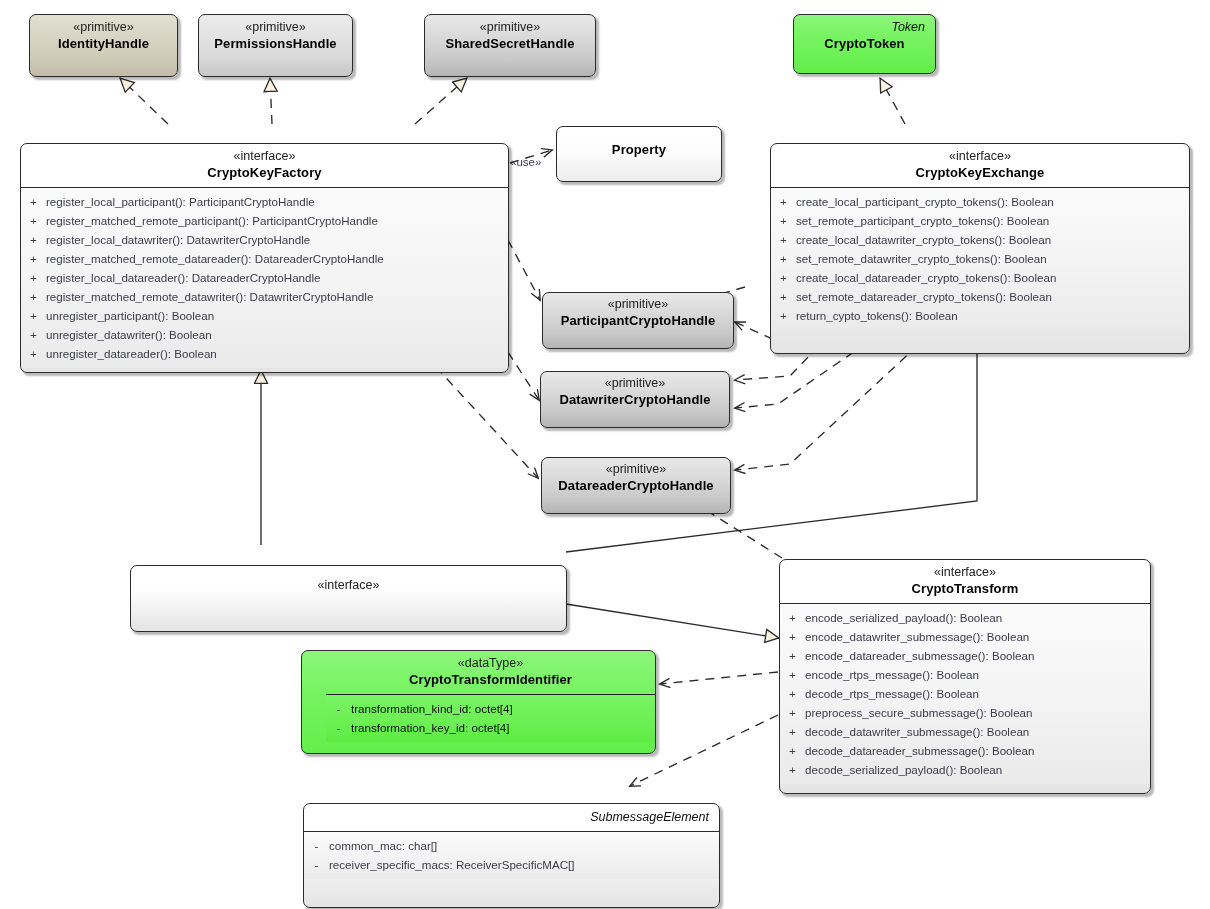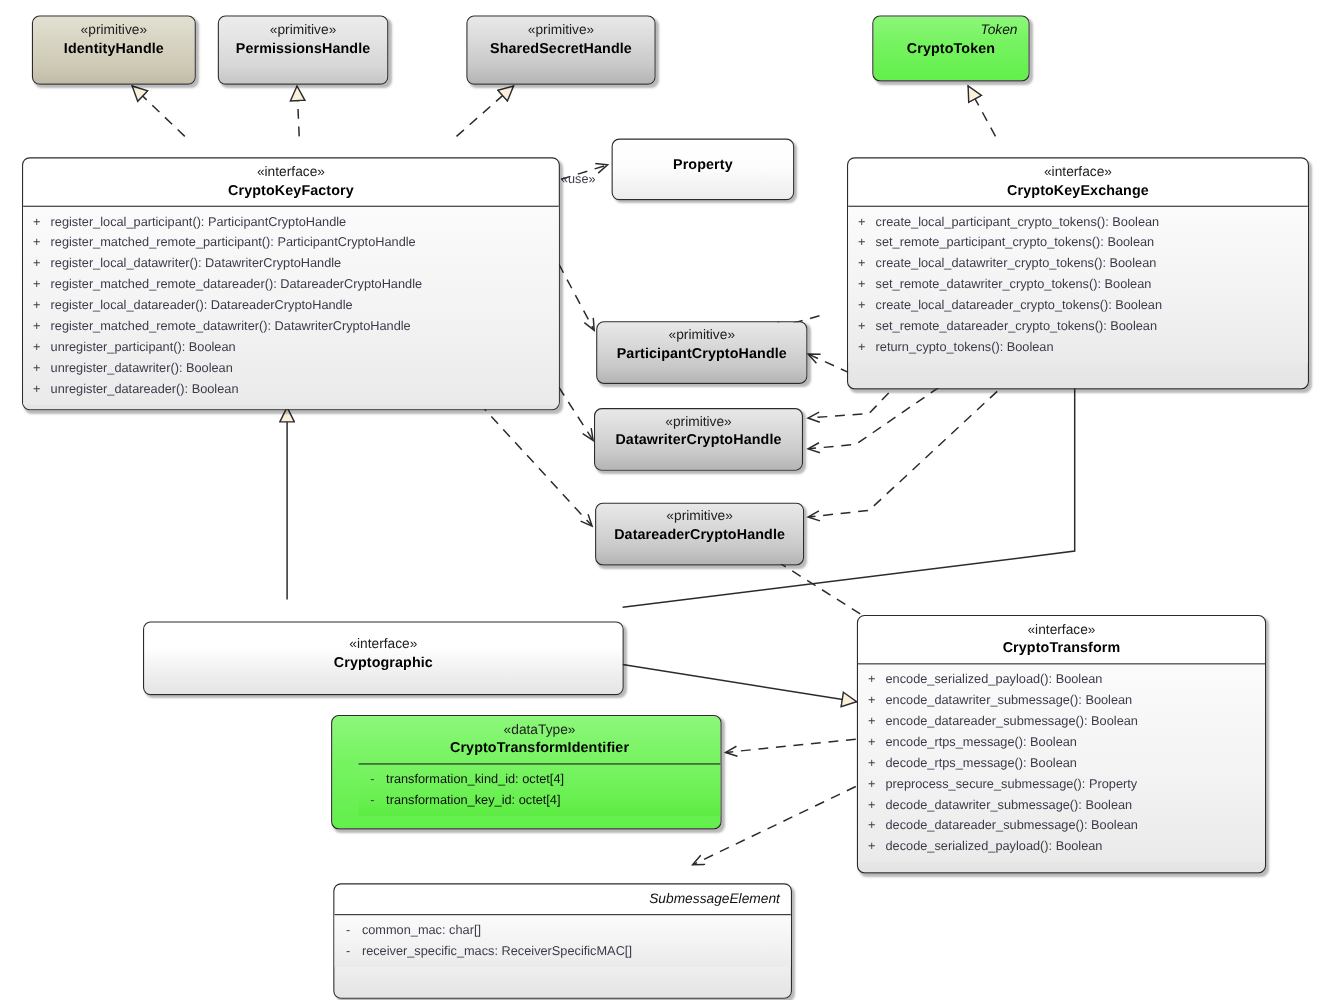--- a/index.html
+++ b/index.html
@@ -228,21 +228,20 @@
   <div class="node fill-prim" style="left:541px;top:457px;width:190px;height:57px;">
     <div class="hdr" style="padding-top:4px;">
       <div class="stereo">«primitive»</div>
       <div class="nm">DatareaderCryptoHandle</div>
     </div>
   </div>
 
   <div class="node fill-iface" style="left:130px;top:545px;width:437px;height:67px;">
     <div class="hdr" style="padding-top:12px;">
       <div class="stereo">«interface»</div>
-      <div class="nm">Cryptographic</div>
     </div>
   </div>
 
   <div class="node fill-iface" style="left:779px;top:539px;width:372px;height:235px;">
     <div class="hdr">
       <div class="stereo">«interface»</div>
       <div class="nm">CryptoTransform</div>
     </div>
     <div class="compart">
       <div class="row">
@@ -260,21 +259,21 @@
       <div class="row">
         <span class="vis">+</span>
         <span class="sig">encode_rtps_message(): Boolean</span>
         </div>
       <div class="row">
         <span class="vis">+</span>
         <span class="sig">decode_rtps_message(): Boolean</span>
         </div>
       <div class="row">
         <span class="vis">+</span>
-        <span class="sig">preprocess_secure_submessage(): Property</span>
+        <span class="sig">preprocess_secure_submessage(): Boolean</span>
         </div>
       <div class="row">
         <span class="vis">+</span>
         <span class="sig">decode_datawriter_submessage(): Boolean</span>
         </div>
       <div class="row">
         <span class="vis">+</span>
         <span class="sig">decode_datareader_submessage(): Boolean</span>
         </div>
       <div class="row">

